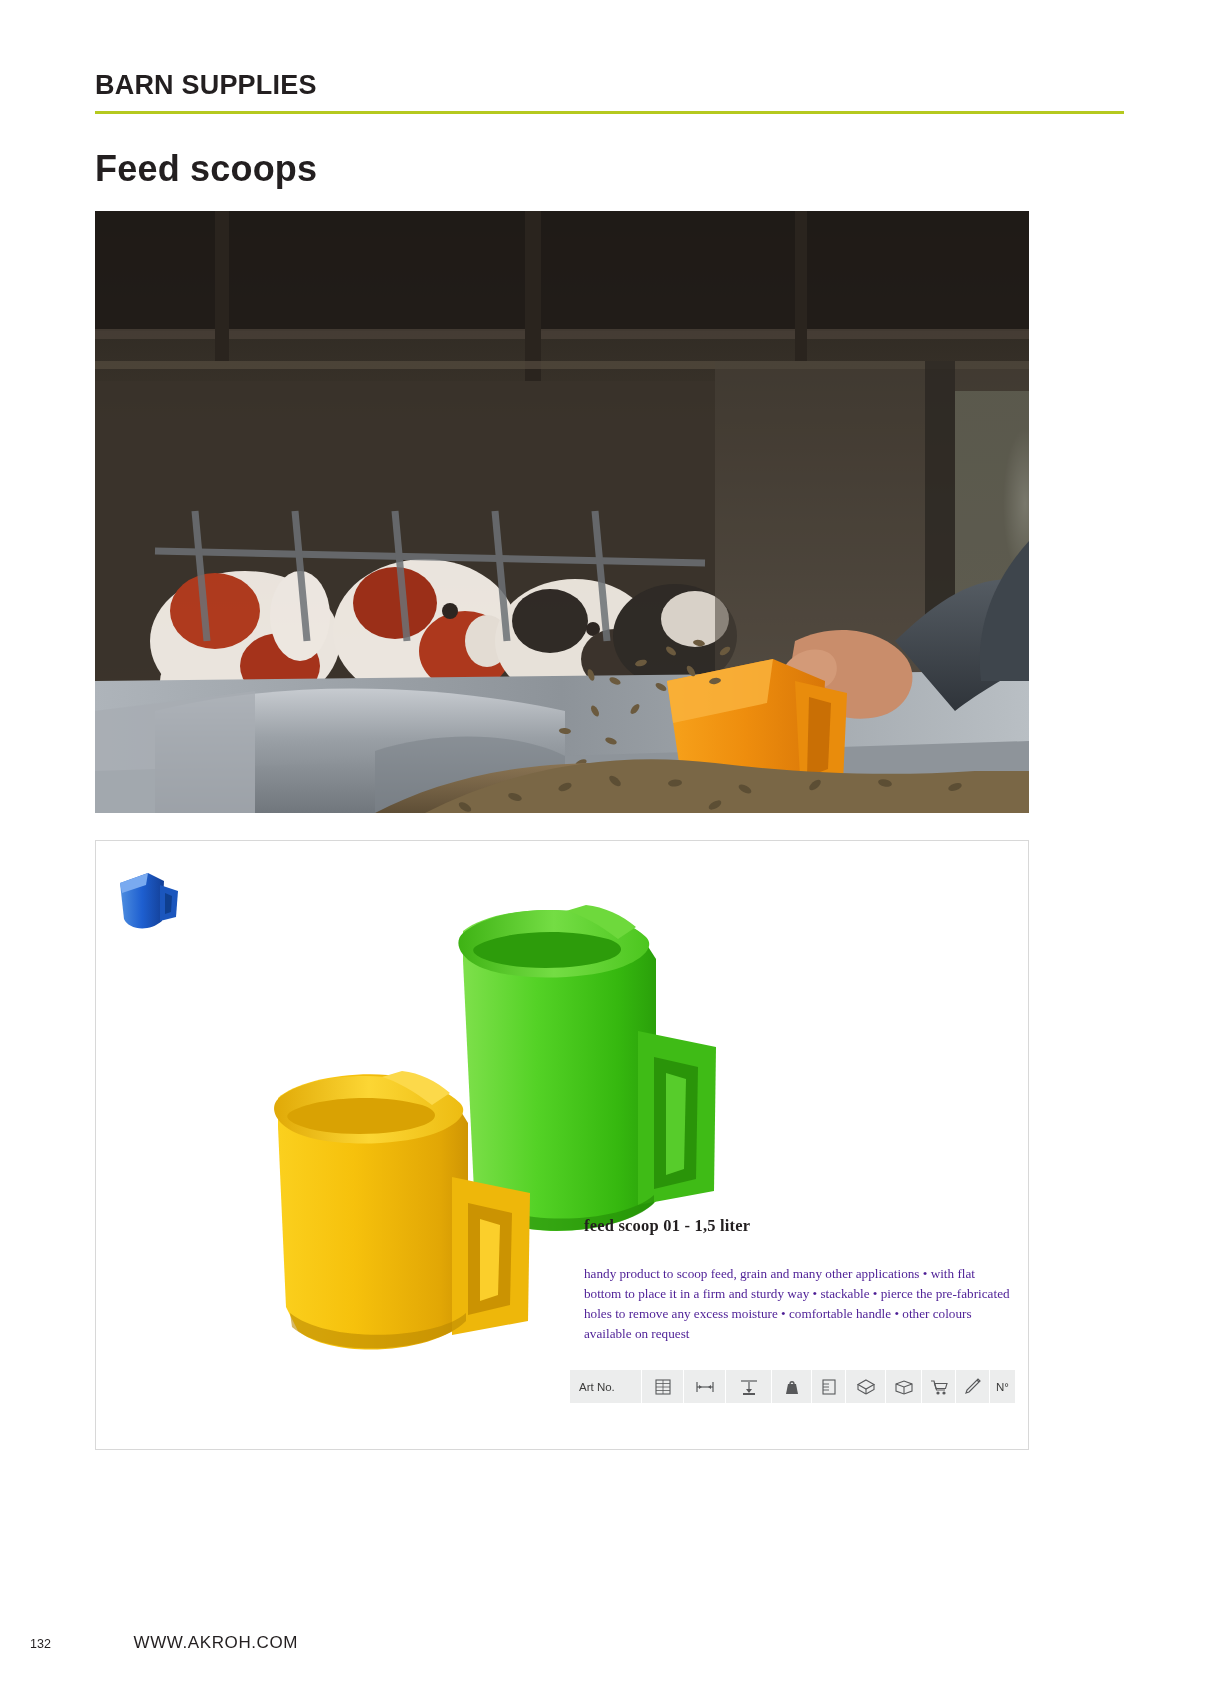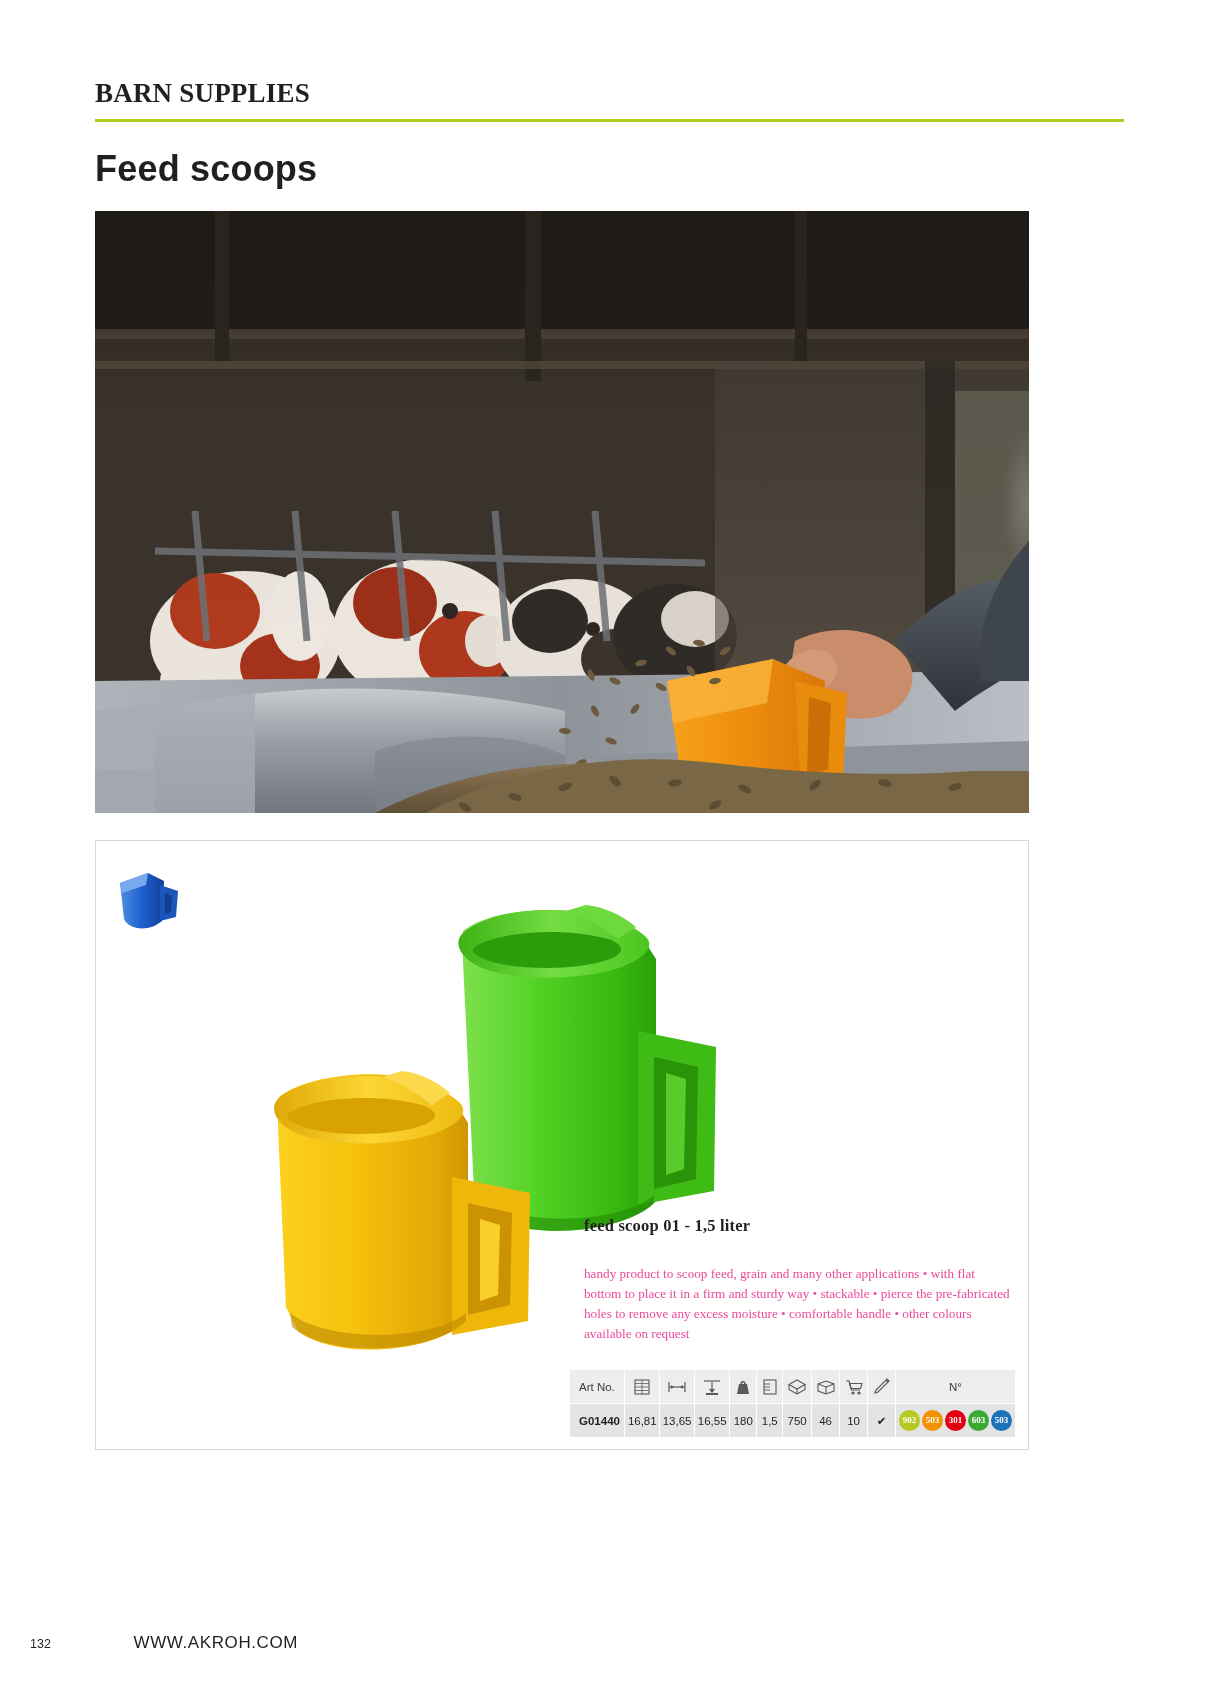--- a/index.html
+++ b/index.html
@@ -19,22 +19,21 @@
     position: absolute;
     left: 95px;
     top: 70px;
     width: 1029px;
   }
   .category-title {
     font-size: 27px;
     font-weight: bold;
     letter-spacing: 0.2px;
     color: #231f20;
-    margin: 8px 0 10px 0;
-    font-family: Liberation Serif, serif;
+    margin: 0 0 10px 0;
   }
   .rule {
     height: 3px;
     background: #b5c91f;
     width: 100%;
   }
   .product-title {
     position: absolute;
     left: 95px;
     top: 148px;
@@ -94,21 +93,21 @@
     font-size: 16.5px;
     font-weight: bold;
     color: #231f20;
     font-family: "Liberation Serif", serif;
     letter-spacing: 0.2px;
     margin-bottom: 28px;
   }
   .info-desc {
     font-size: 13.2px;
     line-height: 20px;
-    color: #ec4899;
+    color: #4c1d95;
     font-family: "Liberation Serif", serif;
   }
 
   
   .spec-table {
     position: absolute;
     left: 473px;
     top: 528px;
     width: 447px;
     border-collapse: collapse;
@@ -479,35 +478,20 @@
         </svg>
       </td>
       <td style="width:34px">
         <svg class="icn" width="22" height="20" viewBox="0 0 22 20">
           <path d="M4 16 L7 15 L18 4 L16 2 L5 13 Z" fill="none" stroke="#58595b" stroke-width="1.2"></path>
           <path d="M15 3 L17 5" stroke="#58595b" stroke-width="1.2"></path>
         </svg>
       </td>
       <td>N°</td>
     </tr>
-    <tr class="spec-row">
-      <td class="first">G01440</td>
-      <td>16,81</td>
-      <td>13,65</td>
-      <td>16,55</td>
-      <td>180</td>
-      <td>1,5</td>
-      <td>750</td>
-      <td>46</td>
-      <td>10</td>
-      <td>✔</td>
-      <td class="badges">
-        <span class="badge" style="background:#b5c91f">902</span><span class="badge" style="background:#f39200">503</span><span class="badge" style="background:#e3000f">301</span><span class="badge" style="background:#3aaa35">603</span><span class="badge" style="background:#1d71b8">503</span>
-      </td>
-    </tr>
   </tbody>
     </table>
 </div>
 
 <div class="footer">
   <span class="pageno">132</span>
   <span class="site">WWW.AKROH.COM</span>
 </div>
 
 </body></html>

